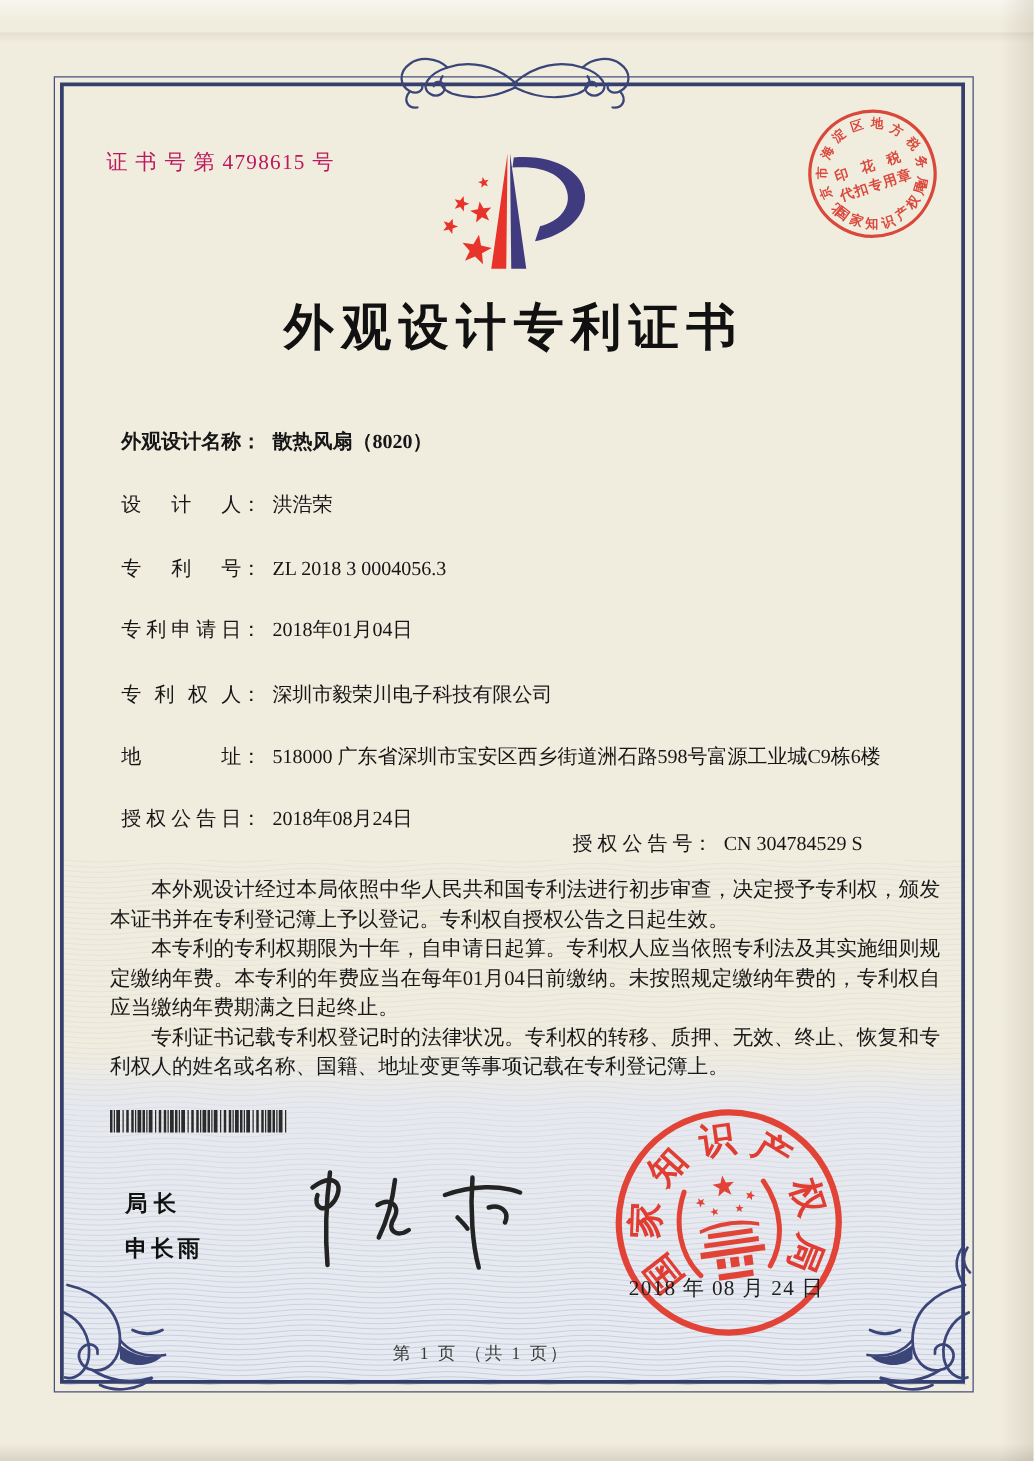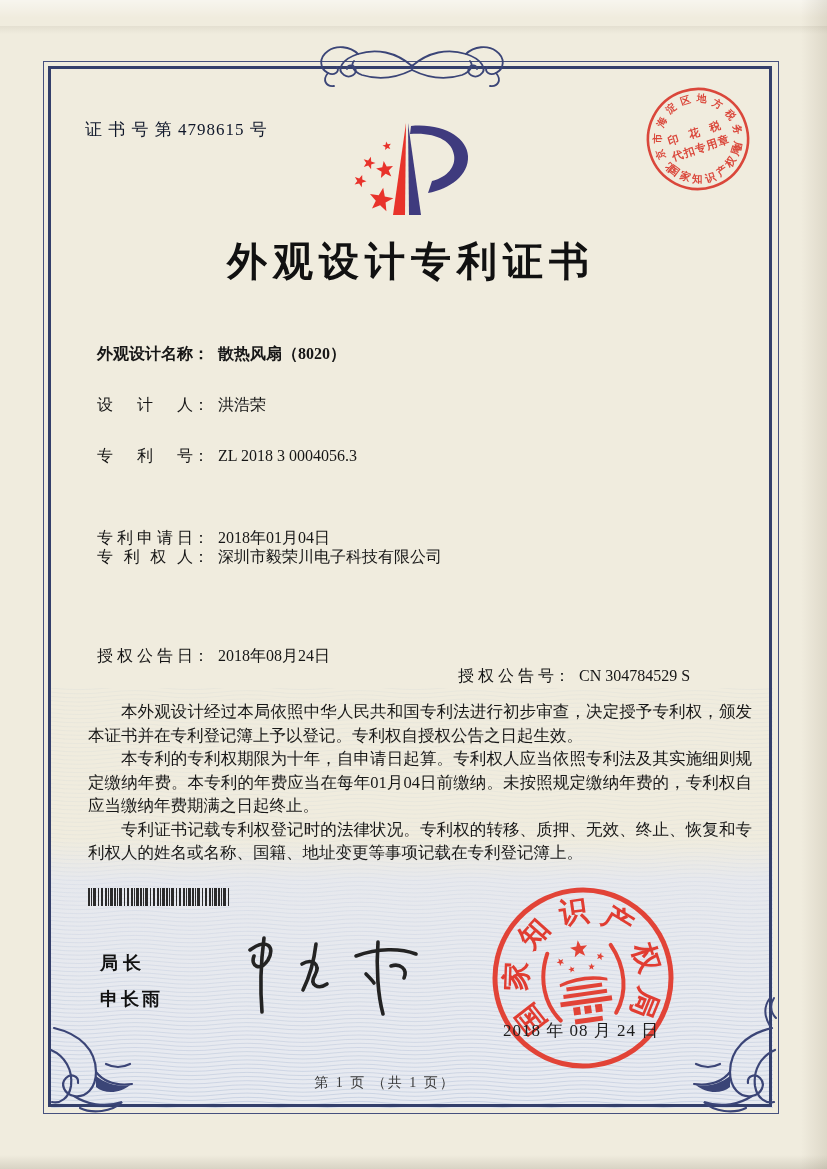--- a/index.html
+++ b/index.html
@@ -14,21 +14,21 @@
   .edge-right{position:absolute;right:0;top:0;width:26px;height:1169px;
     background:linear-gradient(270deg,rgba(110,95,70,.14),rgba(110,95,70,0));}
   .edge-bottom{position:absolute;left:0;bottom:0;width:827px;height:14px;
     background:linear-gradient(0deg,rgba(90,80,60,.16),rgba(90,80,60,0));}
   
   .frame-outer{position:absolute;left:43px;top:61px;width:734px;height:1051px;
     border:1px solid #46507e;}
   .frame-inner{position:absolute;left:48px;top:66px;width:718px;height:1035px;
     border:3px solid #343f6b;}
   
-  .cert-no{position:absolute;left:85px;top:118px;font-size:17px;letter-spacing:1px;color:#0f172a;text-align:center;}
+  .cert-no{position:absolute;left:85px;top:118px;font-size:17px;letter-spacing:1px;color:#be185d;text-align:center;}
   .logo{position:absolute;left:348px;top:118px;}
   .title{position:absolute;left:43px;top:234px;width:736px;text-align:center;
     font-size:40px;font-weight:bold;letter-spacing:6px;color:#111;}
   
   .frow{position:absolute;left:97px;font-size:16px;color:#161616;line-height:22px;white-space:nowrap;}
   .flabel{display:inline-block;width:96px;text-align:justify;text-align-last:justify;vertical-align:top;}
   .fcolon{display:inline-block;vertical-align:top;}
   .fvalue{display:inline-block;margin-left:5px;vertical-align:top;}
   .fvalue.wrap{white-space:normal;width:505px;}
   .fcol2{position:absolute;left:361px;top:0;white-space:nowrap;margin-top:20px;}
@@ -246,27 +246,31 @@
     <span class="fvalue">散热风扇（8020）</span>
   </div>
   <div class="frow" style="top:394px;">
     <span class="flabel">设计人</span><span class="fcolon">：</span>
     <span class="fvalue">洪浩荣</span>
   </div>
   <div class="frow" style="top:445px;">
     <span class="flabel">专利号</span><span class="fcolon">：</span>
     <span class="fvalue">ZL 2018 3 0004056.3</span>
   </div>
-  <div class="frow" style="top:494px;margin-top:33px;">
+  <div class="frow" style="top:494px;">
     <span class="flabel">专利申请日</span><span class="fcolon">：</span>
     <span class="fvalue">2018年01月04日</span>
   </div>
   <div class="frow" style="top:546px;">
     <span class="flabel">专利权人</span><span class="fcolon">：</span>
     <span class="fvalue">深圳市毅荣川电子科技有限公司</span>
+  </div>
+  <div class="frow" style="top:595px;">
+    <span class="flabel">地址</span><span class="fcolon">：</span>
+    <span class="fvalue wrap">518000 广东省深圳市宝安区西乡街道洲石路598号富源工业城C9栋6楼</span>
   </div>
   <div class="frow" style="top:645px;">
     <span class="flabel">授权公告日</span><span class="fcolon">：</span>
     <span class="fvalue">2018年08月24日</span>
     <span class="fcol2">
       <span class="flabel">授权公告号</span><span class="fcolon">：</span>
       <span class="fvalue">CN 304784529 S</span>
     </span>
   </div>
 

